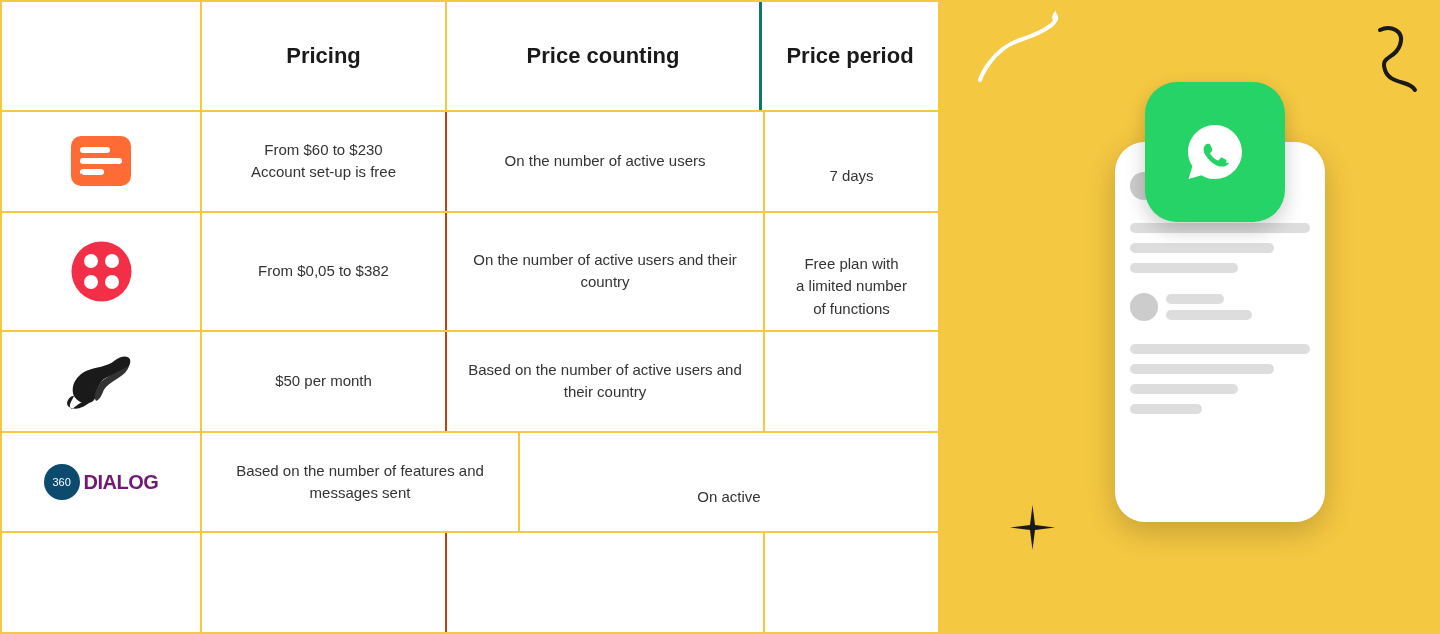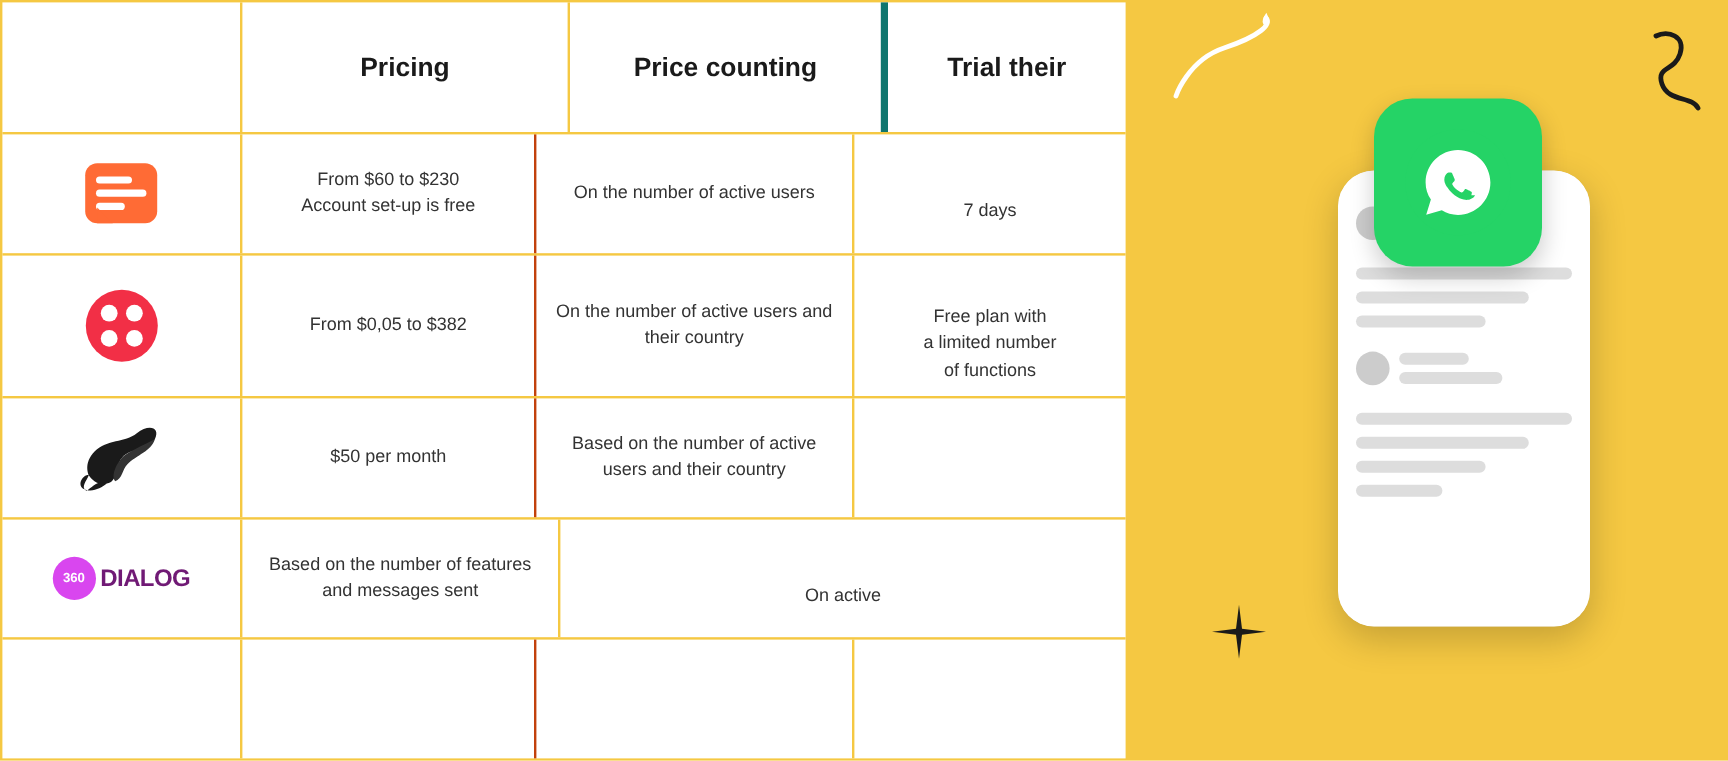--- a/index.html
+++ b/index.html
@@ -28,33 +28,33 @@
       height: 110px;
     }
 
     .col-logo {
       width: 200px;
       flex-shrink: 0;
       border-right: 2px solid #f5c842;
     }
 
     .col-pricing-header {
-      width: 273px;
+      width: 245px;
       flex-shrink: 0;
       border-right: 2px solid #f5c842;
       display: flex;
       align-items: center;
       justify-content: center;
       padding: 10px;
     }
 
     .col-price-counting-header {
-      width: 265px;
-      flex-shrink: 0;
-      border-right: 6px solid #0f766e;
+      width: 315px;
+      flex-shrink: 0;
+      border-right: 3px solid #0f766e;
       display: flex;
       align-items: center;
       justify-content: center;
       padding: 10px;
     }
 
     .col-trial-header {
       flex: 1;
       display: flex;
       align-items: center;
@@ -99,21 +99,21 @@
       width: 245px;
       flex-shrink: 0;
       border-right: 2px solid #c2410c;
       display: flex;
       align-items: center;
       justify-content: center;
       padding: 10px 15px;
     }
 
     .cell-price-counting {
-      width: 265px;
+      width: 318px;
       flex-shrink: 0;
       border-right: 2px solid #f5c842;
       display: flex;
       align-items: center;
       justify-content: center;
       padding: 10px 15px;
     }
 
     .cell-trial {
       flex: 1;
@@ -261,24 +261,24 @@
     }
 
     .logo-360dialog {
       display: flex;
       align-items: center;
       justify-content: center;
       gap: 4px;
     }
 
     .logo-360-badge {
-      background: #d946ef;
+      background: #0c4a6e;
       color: #fff;
       font-size: 11px;
-      font-weight: 700;
+      font-weight: 400;
       border-radius: 50%;
       width: 36px;
       height: 36px;
       display: flex;
       align-items: center;
       justify-content: center;
     }
 
     .logo-360-text {
       font-size: 20px;
@@ -294,21 +294,21 @@
 
   <div class="table-header">
     <div class="col-logo"></div>
     <div class="col-pricing-header">
       <span class="header-text">Pricing</span>
     </div>
     <div class="col-price-counting-header">
       <span class="header-text">Price counting</span>
     </div>
     <div class="col-trial-header">
-      <span class="header-text">Trial their</span>
+      <span class="header-text">Price period</span>
     </div>
   </div>
 
   <div class="table-body">
 
     <div class="table-row">
       <div class="cell-logo">
         <div class="logo-respond">
           <svg width="70" height="60" viewBox="0 0 70 60" fill="none" xmlns="http://www.w3.org/2000/svg">
 

